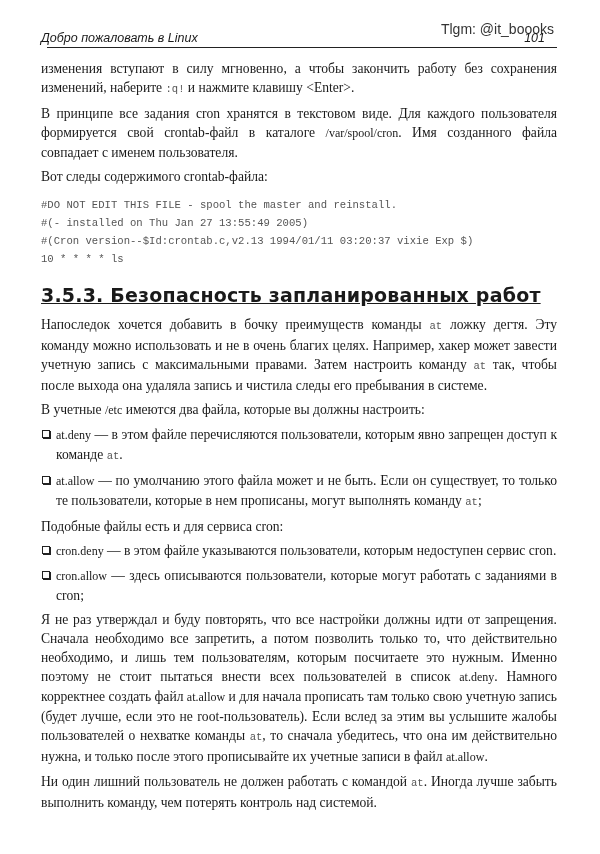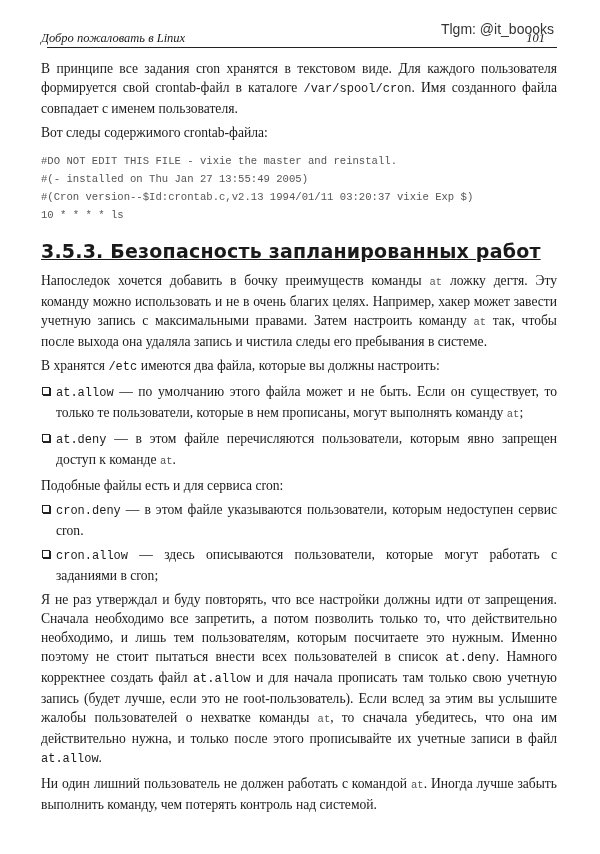--- a/index.html
+++ b/index.html
@@ -1,68 +1,71 @@
 <!DOCTYPE html>
 <html><head>
 <meta charset="utf-8">
 <style>
   html, body { margin: 0; padding: 0; background: #ffffff; }
   body { width: 600px; height: 854px; position: relative; overflow: hidden; color: #1a1a1a; }
   .page { position: absolute; left: 47px; top: 0; width: 510px; }
   .tg { position: absolute; right: 46px; top: 21px; font-family: "Liberation Sans", sans-serif; font-size: 14px; color: #333; }
-  .running-head { position: absolute; left: 0; top: 31px; width: 510px; height: 16px; border-bottom: 1.3px solid #222; font-family: Liberation Serif, serif; font-style: italic; font-size: 12.5px; }
+  .running-head { position: absolute; left: 0; top: 31px; width: 510px; height: 16px; border-bottom: 1.3px solid #222; font-family: Liberation Sans, sans-serif; font-style: italic; font-size: 12.5px; }
   .running-head .title { position: absolute; left: -6px; top: 0; }
   .running-head .num { position: absolute; right: 12px; top: 0; }
   .body-text { font-family: "Liberation Serif", serif; font-size: 13.6px; line-height: 19px; text-align: justify; }
   p { margin: 0 0 5px 0; }
   .mono { font-family: "Liberation Mono", monospace; font-size: 10.5px; color: #555; }
-  .sans { font-family: Liberation Mono, monospace; font-size: 12px; }
+  .sans { font-family: Liberation Serif, serif; font-size: 12px; }
   .code { font-family: "Liberation Mono", monospace; font-size: 10.6px; color: #555; line-height: 18px; margin: 10px 0 10px 0; white-space: pre; }
   h2 { font-family: "DejaVu Sans", sans-serif; font-weight: bold; font-size: 19px; margin: 18px 0 10px 0; letter-spacing: 0.2px; text-decoration: underline; }
   ul.bullets { list-style: none; padding: 0; margin: 0 0 5px 0; }
   ul.bullets li { position: relative; padding-left: 15px; margin-bottom: 5px; }
   ul.bullets li .box { position: absolute; left: 1px; top: 5px; width: 8px; height: 8px; border: 1.2px solid #222; box-shadow: 1px 1px 0 #222; box-sizing: border-box; }
 </style>
 </head>
 <body>
 
 <div class="tg">Tlgm: @it_boooks</div>
 
 <div class="page">
   <div class="running-head">
     <span class="title">Добро пожаловать в Linux</span>
     <span class="num">101</span>
   </div>
 
   <div class="body-text" style="position:absolute; top:59px; left:-6px; width:516px;">
     <p>
+      <span>изменения вступают в силу мгновенно, а чтобы закончить работу без сохранения изменений, наберите </span><span class="mono">:q!</span><span> и нажмите клавишу &lt;Enter&gt;.</span>
+    </p>
+    <p>
       <span>В принципе все задания cron хранятся в текстовом виде. Для каждого пользователя формируется свой crontab-файл в каталоге </span><span class="sans">/var/spool/cron</span><span>. Имя созданного файла совпадает с именем пользователя.</span>
     </p>
     <p>Вот следы содержимого crontab-файла:</p>
 
-    <div class="code"><div>#DO NOT EDIT THIS FILE - vixie the master and reinstall.</div><div>#(- installed on Thu Jan 27 13:55:49 2005)</div><div>#(Cron version--$Id:crontab.c,v2.13 1994/01/11 03:20:37 vixie Exp $)</div><div>10 * * * * ls</div></div>
+    <div class="code"><div>#DO NOT EDIT THIS FILE - spool the master and reinstall.</div><div>#(- installed on Thu Jan 27 13:55:49 2005)</div><div>#(Cron version--$Id:crontab.c,v2.13 1994/01/11 03:20:37 vixie Exp $)</div><div>10 * * * * ls</div></div>
 
 
     <h2>3.5.3. Безопасность запланированных работ</h2>
 
     <p>
       <span>Напоследок хочется добавить в бочку преимуществ команды </span><span class="mono">at</span><span> ложку дегтя. Эту команду можно использовать и не в очень благих целях. Например, хакер может завести учетную запись с максимальными правами. Затем настроить команду </span><span class="mono">at</span><span> так, чтобы после выхода она удаляла запись и чистила следы его пребывания в системе.</span>
     </p>
     <p>
-      <span>В хранятся </span><span class="sans">/etc</span><span> имеются два файла, которые вы должны настроить:</span>
+      <span>В учетные </span><span class="sans">/etc</span><span> имеются два файла, которые вы должны настроить:</span>
     </p>
 
     <ul class="bullets">
       <li>
         <span class="box"></span>
-        <span class="sans">at.allow</span><span> — по умолчанию этого файла может и не быть. Если он существует, то только те пользователи, которые в нем прописаны, могут выполнять команду </span><span class="mono">at</span><span>;</span>
+        <span class="sans">at.deny</span><span> — в этом файле перечисляются пользователи, которым явно запрещен доступ к команде </span><span class="mono">at</span><span>.</span>
       </li>
       <li>
         <span class="box"></span>
-        <span class="sans">at.deny</span><span> — в этом файле перечисляются пользователи, которым явно запрещен доступ к команде </span><span class="mono">at</span><span>.</span>
+        <span class="sans">at.allow</span><span> — по умолчанию этого файла может и не быть. Если он существует, то только те пользователи, которые в нем прописаны, могут выполнять команду </span><span class="mono">at</span><span>;</span>
       </li>
     </ul>
 
     <p>Подобные файлы есть и для сервиса cron:</p>
 
     <ul class="bullets">
       <li>
         <span class="box"></span>
         <span class="sans">cron.deny</span><span> — в этом файле указываются пользователи, которым недоступен сервис cron.</span>
       </li>

